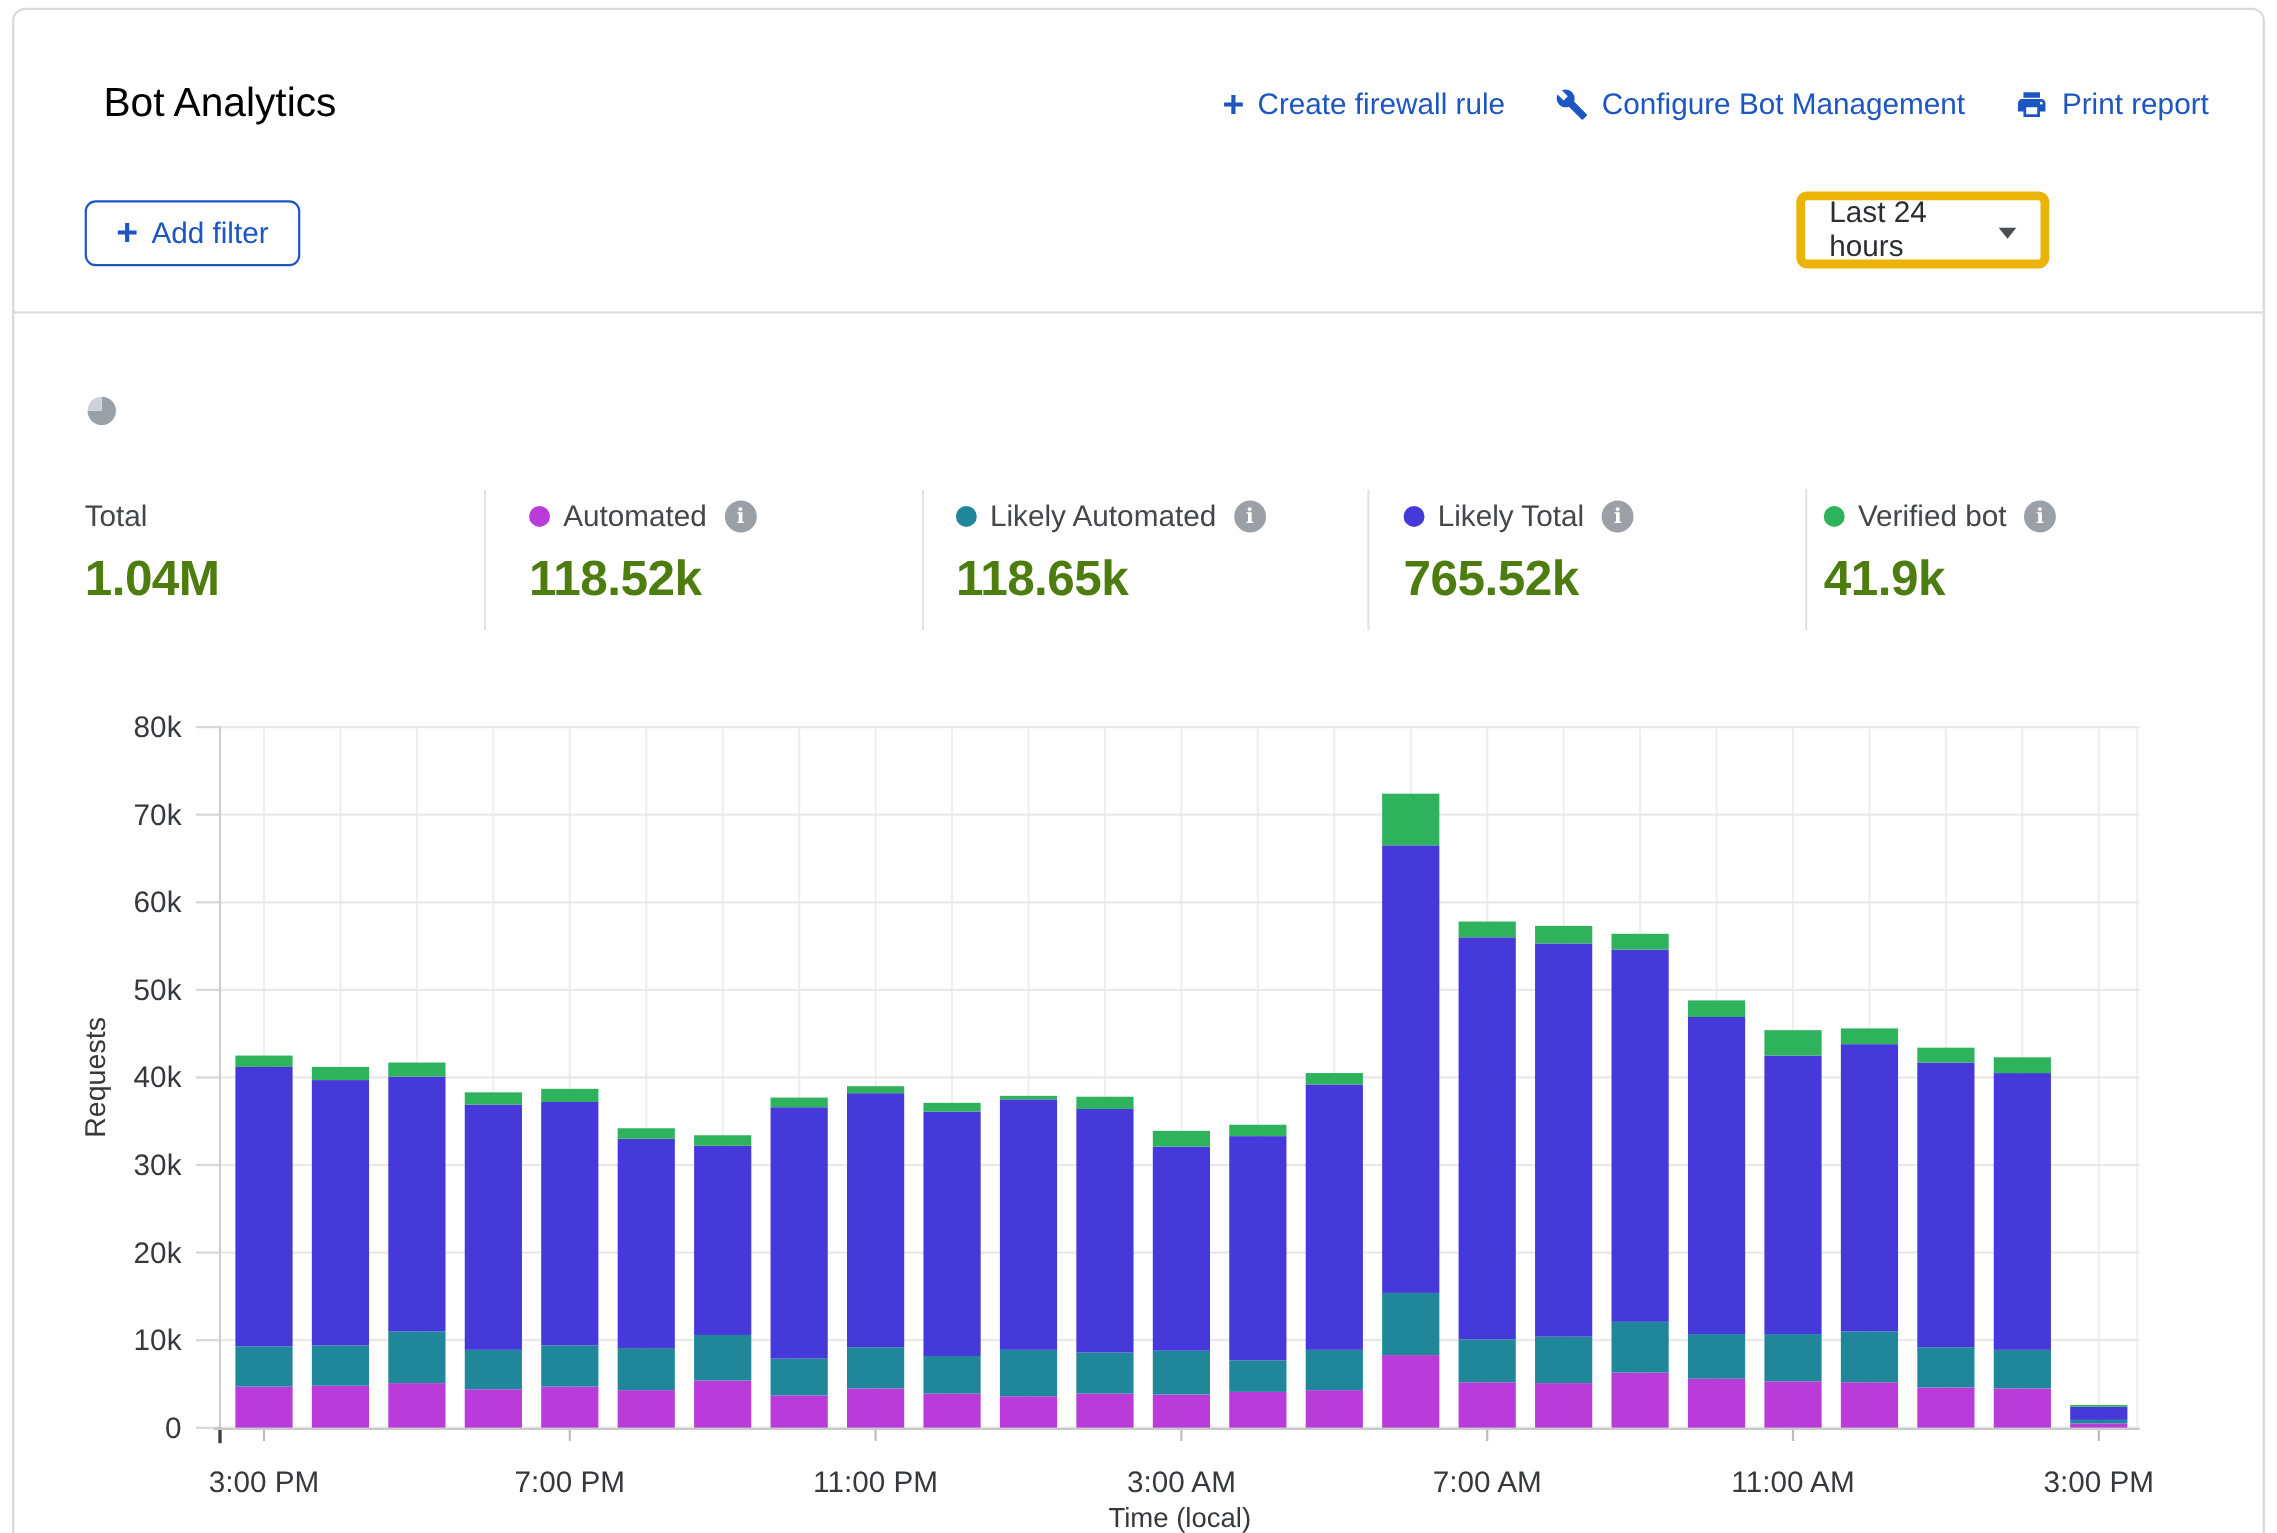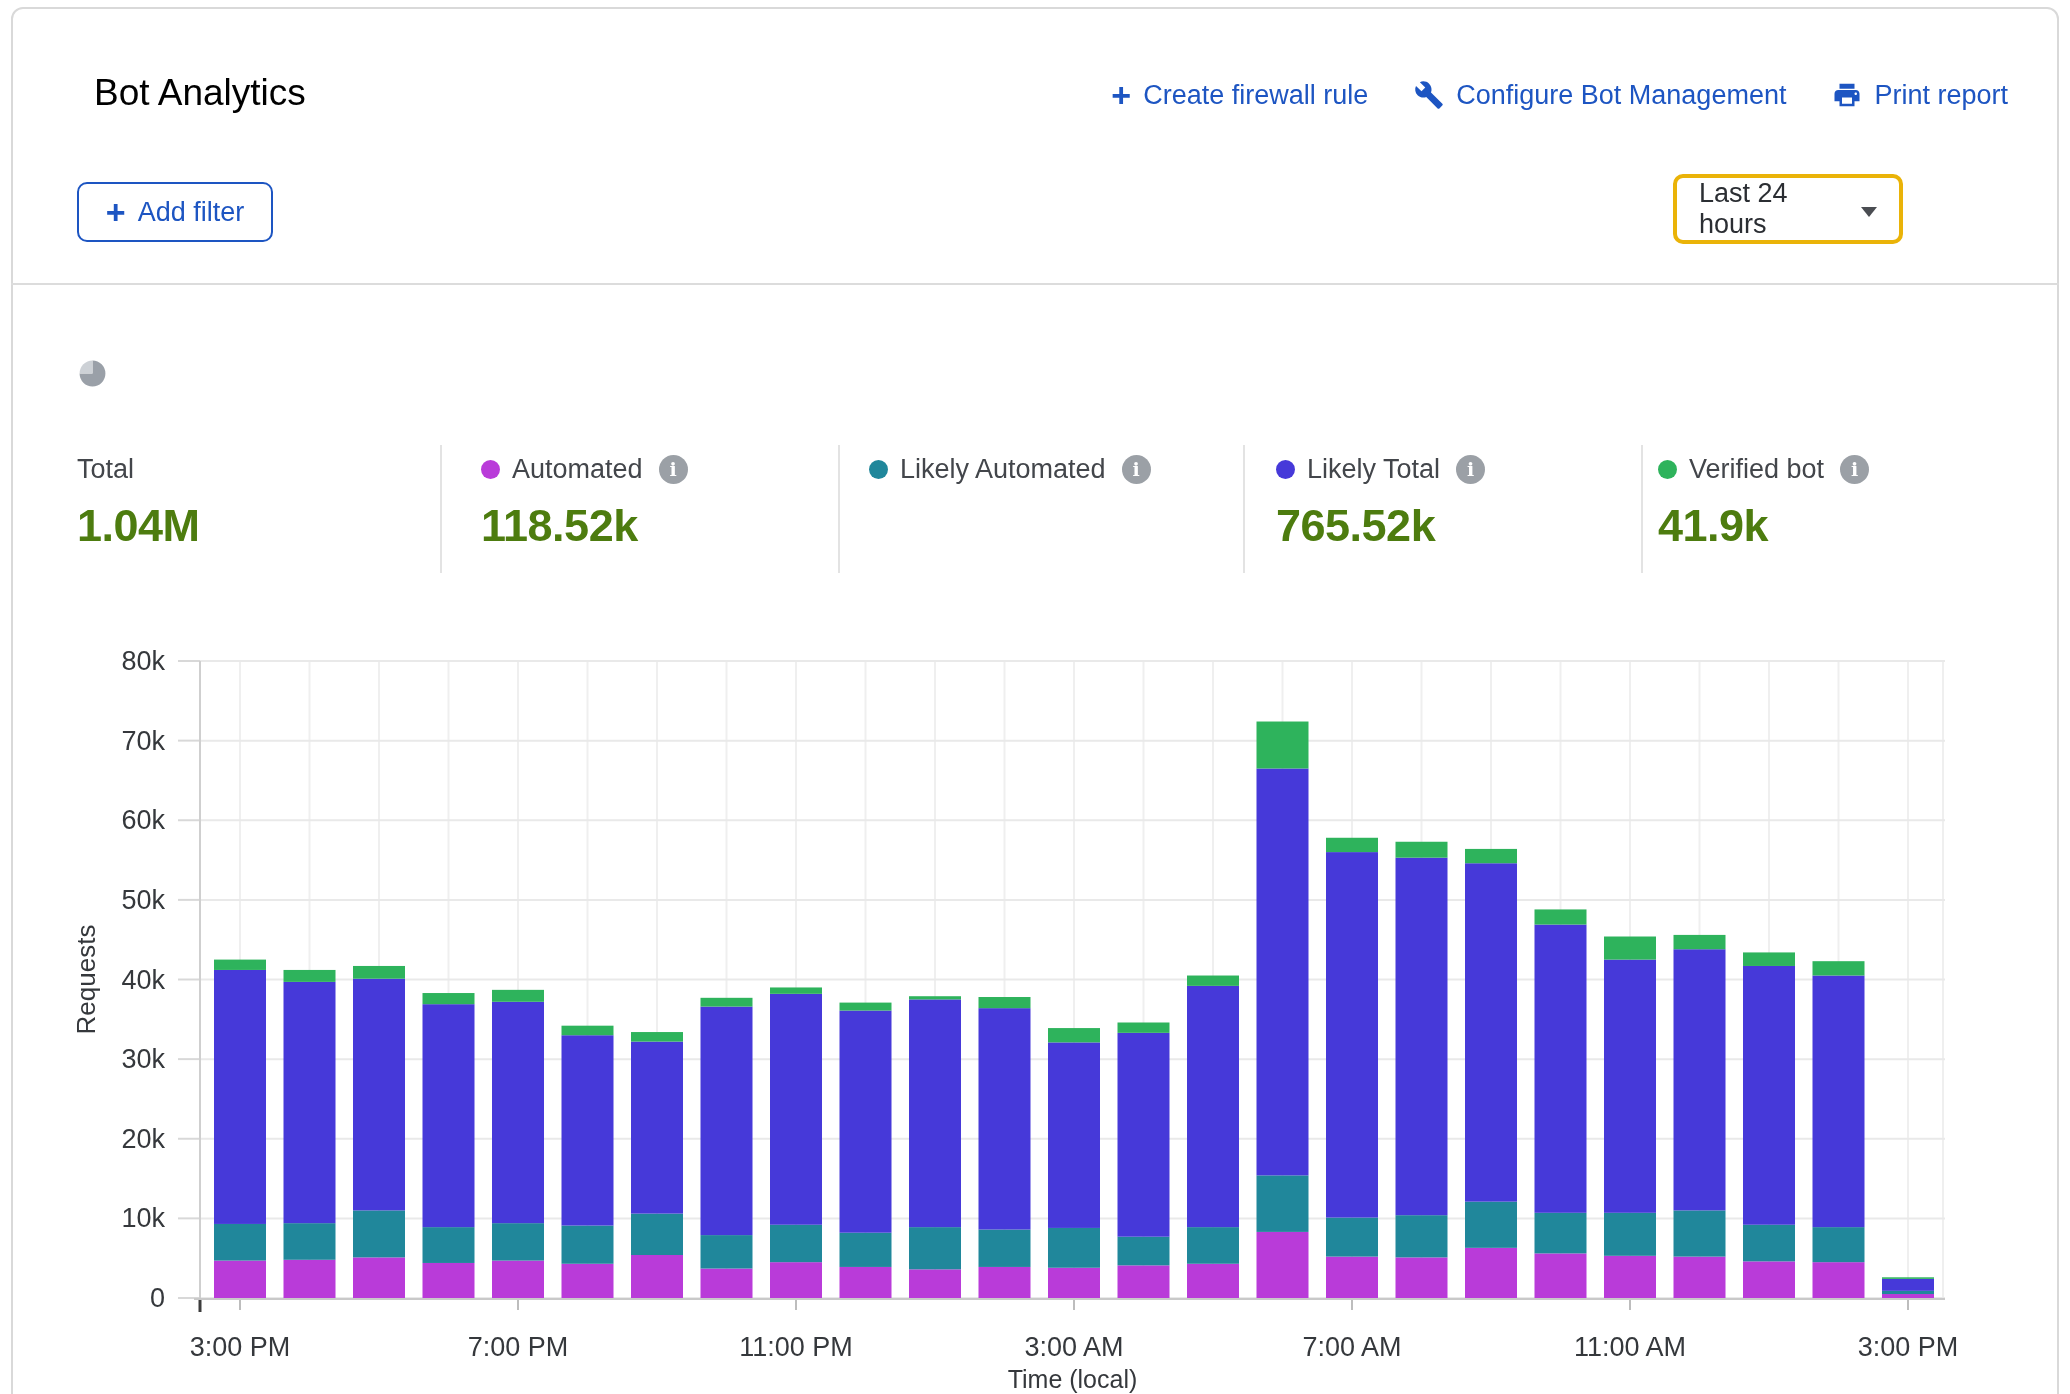--- a/index.html
+++ b/index.html
@@ -8,22 +8,22 @@
   .card { position:absolute; left:11px; top:7px; width:2048px; height:1600px;
           border:2px solid #d9d9d9; border-radius:12px 12px 0 0; background:#fff; }
   .page-title { position:absolute; left:94px; top:72px; font-size:37px; font-weight:normal; color:#000000; }
   .header-actions { position:absolute; top:78px; right:62px; display:flex; gap:46px; align-items:center; }
   .hlink { display:flex; align-items:center; gap:12px; color:#1d55c2; font-size:27px; cursor:pointer; }
   .hlink svg { display:block; }
   .plus-glyph { font-size:34px; font-weight:bold; line-height:1; color:#1d55c2; }
   .add-filter { position:absolute; left:77px; top:182px; width:196px; height:60px;
                 border:2.5px solid #1d55c2; border-radius:10px; color:#1d55c2; font-size:27px;
                 display:flex; align-items:center; justify-content:center; gap:12px; background:#fff; cursor:pointer; }
-  .dropdown { position:absolute; left:1673px; top:174px; width:230px; height:70px;
-              border:4px solid #eab308; border-radius:10px; background:#fff; font-size:27px; color:#2b2e33;
+  .dropdown { position:absolute; left:1633px; top:174px; width:230px; height:70px;
+              border:8px solid #eab308; border-radius:10px; background:#fff; font-size:27px; color:#2b2e33;
               display:flex; align-items:center; padding:0 20px 0 22px; justify-content:space-between; cursor:pointer; }
   .divider-h { position:absolute; left:11px; top:283px; width:2048px; height:2px; background:#dcdcdc; }
   .section-title { position:absolute; left:77px; top:358px; font-size:31px; font-weight:bold; color:#24272b;
                    display:flex; align-items:center; gap:16px; }
   .stat-col { position:absolute; top:452px; }
   .stat-label-row { display:flex; align-items:center; gap:12px; font-size:27px; color:#43464b; height:34px; }
   .dot { width:19px; height:19px; border-radius:50%; display:inline-block; }
   .info-icon { width:29px; height:29px; border-radius:50%; background:#9ba0a6; color:#fff;
                font-size:19px; font-weight:bold; display:inline-flex; align-items:center; justify-content:center;
                font-family:"DejaVu Serif",serif; margin-left:4px; }
@@ -99,20 +99,21 @@
     <span class="info-icon">i</span>
   </div>
   <div class="stat-value">118.52k</div>
 </div>
 <div class="stat-col" style="left:869px;">
   <div class="stat-label-row">
     <span class="dot" style="background: rgb(32, 135, 155);"></span>
     <span>Likely Automated</span>
     <span class="info-icon">i</span>
   </div>
+  <div class="stat-value">118.65k</div>
 </div>
 <div class="stat-col" style="left:1276px;">
   <div class="stat-label-row">
     <span class="dot" style="background: rgb(70, 57, 217);"></span>
     <span>Likely Total</span>
     <span class="info-icon">i</span>
   </div>
   <div class="stat-value">765.52k</div>
 </div>
 <div class="stat-col" style="left:1658px;">

